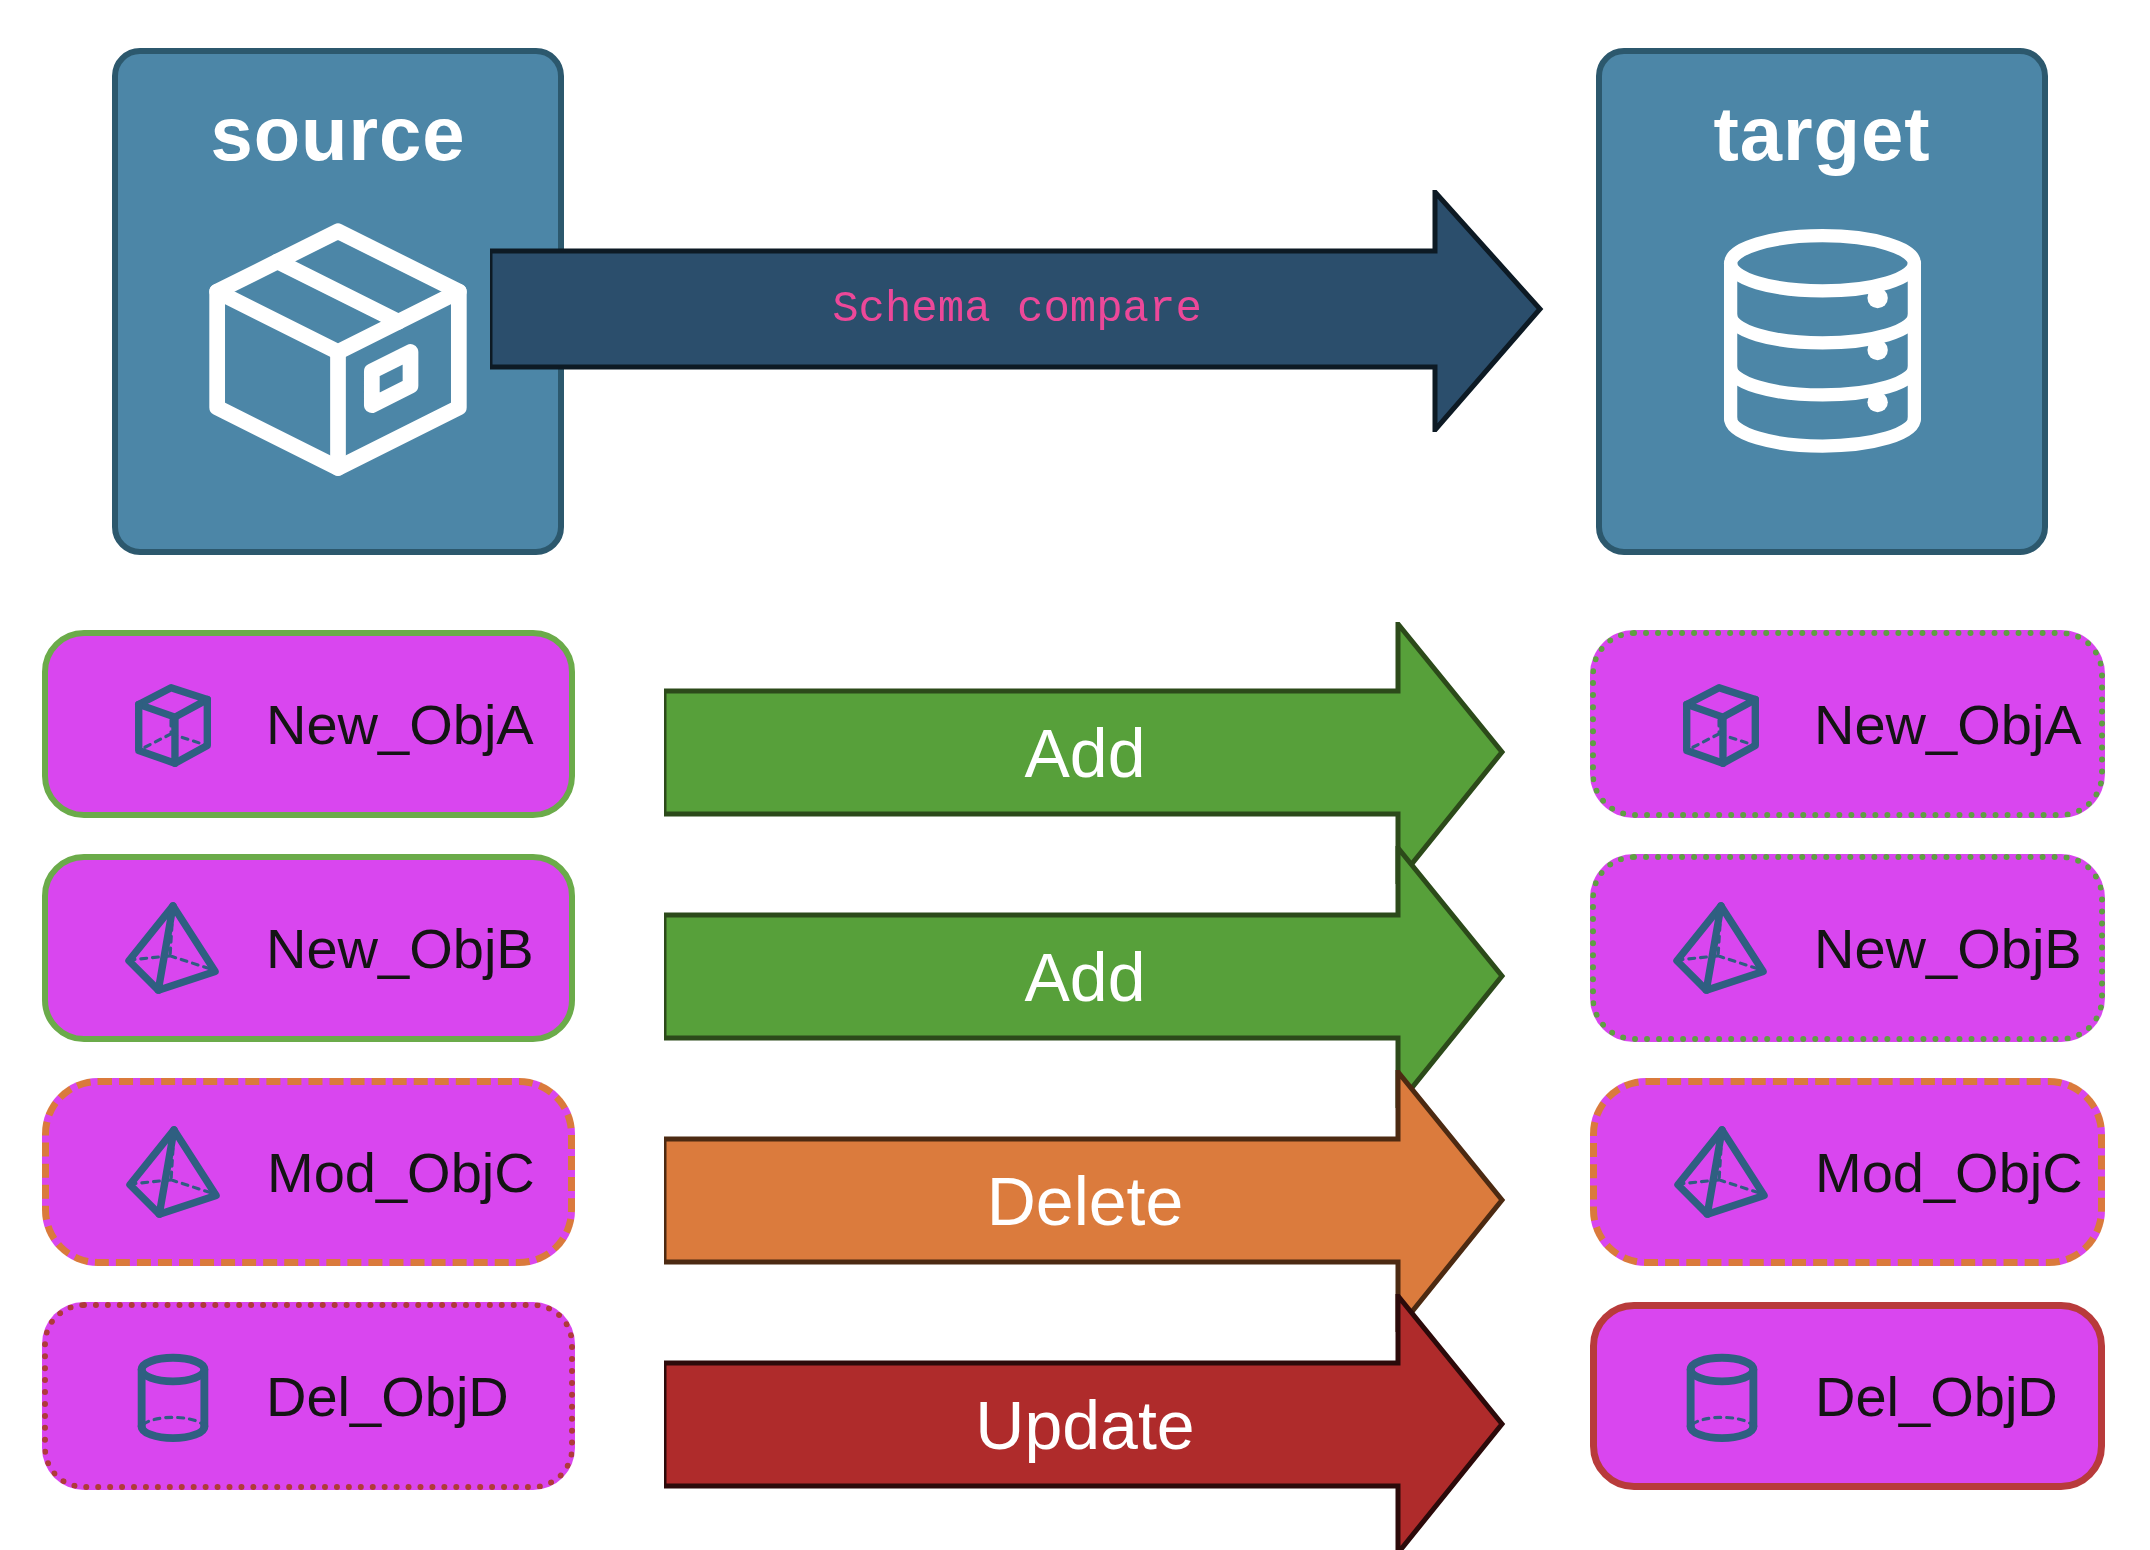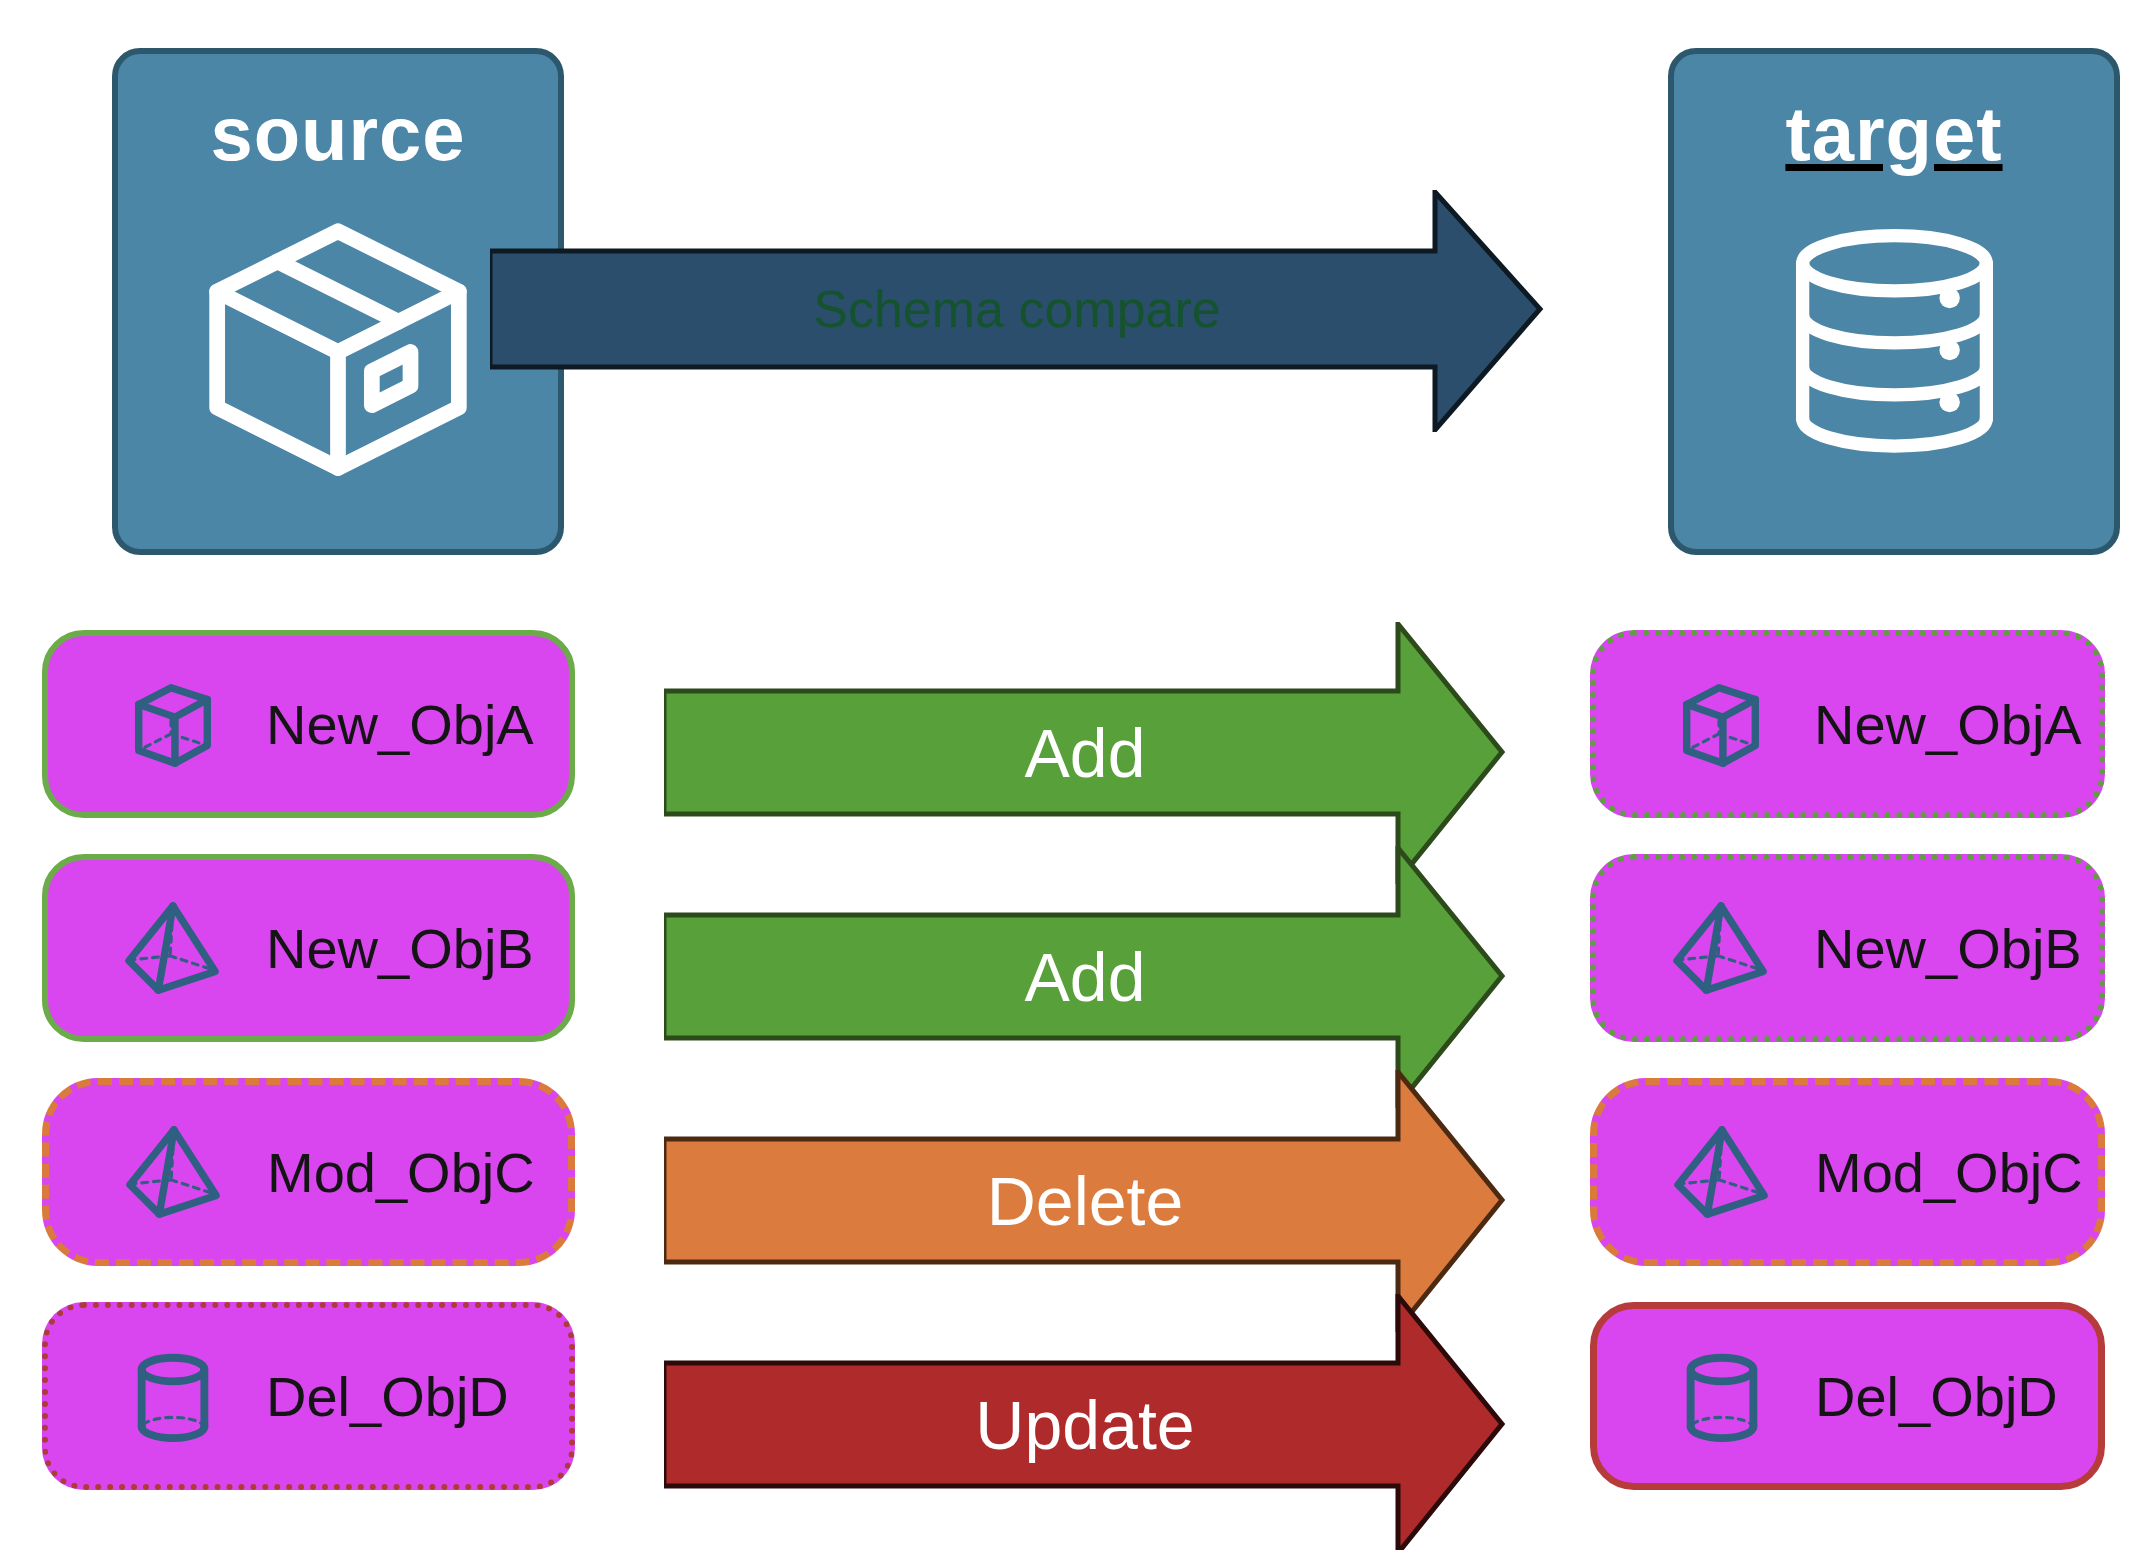--- a/index.html
+++ b/index.html
@@ -7,32 +7,32 @@
     position:relative;width:2150px;height:1550px;background:var(--c-background,#ffffff);
     font-family:"Liberation Sans",sans-serif;overflow:hidden;
   }
   
   .node{
     position:absolute;top:48px;width:452px;height:507px;border-radius:28px;
     background:var(--c-node-fill,#4C86A7);border:6px solid var(--c-node-border,#2C586D);
     box-sizing:border-box;display:flex;flex-direction:column;align-items:center;
   }
   .node-source{left:112px;}
-  .node-target{left:1668px;text-decoration:underline;}
+  .node-target{left:1596px;}
   .node-label{
     margin-top:42px;font-size:76px;font-weight:bold;color:var(--c-node-text,#ffffff);
     line-height:1;letter-spacing:1px;
   }
   .node-icon{margin-top:30px;}
   
   .compare-arrow-svg{position:absolute;left:490px;top:190px;}
   .compare-arrow-svg polygon{fill:var(--c-compare-arrow-fill,#2B4E6C);stroke:var(--c-compare-arrow-border,#0D1A24);stroke-width:5;}
   .compare-arrow-label{
     position:absolute;left:490px;top:281px;width:1054px;height:56px;line-height:56px;
-    text-align:center;font-size:52px;color:#14532d;
+    text-align:center;font-size:44px;color:#ec4899;font-family:Liberation Mono, monospace;
   }
   
   .row{position:absolute;left:0;width:2150px;height:190px;}
   .row1{top:630px;} .row2{top:854px;padding-left:16px;} .row3{top:1078px;padding-left:39px;} .row4{top:1302px;}
   .obj-box{
     position:absolute;top:0;height:188px;box-sizing:border-box;background:#d946ef;
     display:flex;align-items:center;padding-left:76px;gap:44px;
   }
   .box-left{left:42px;width:533px;border-radius:42px;}
   .box-right{left:1590px;width:515px;border-radius:44px;}

